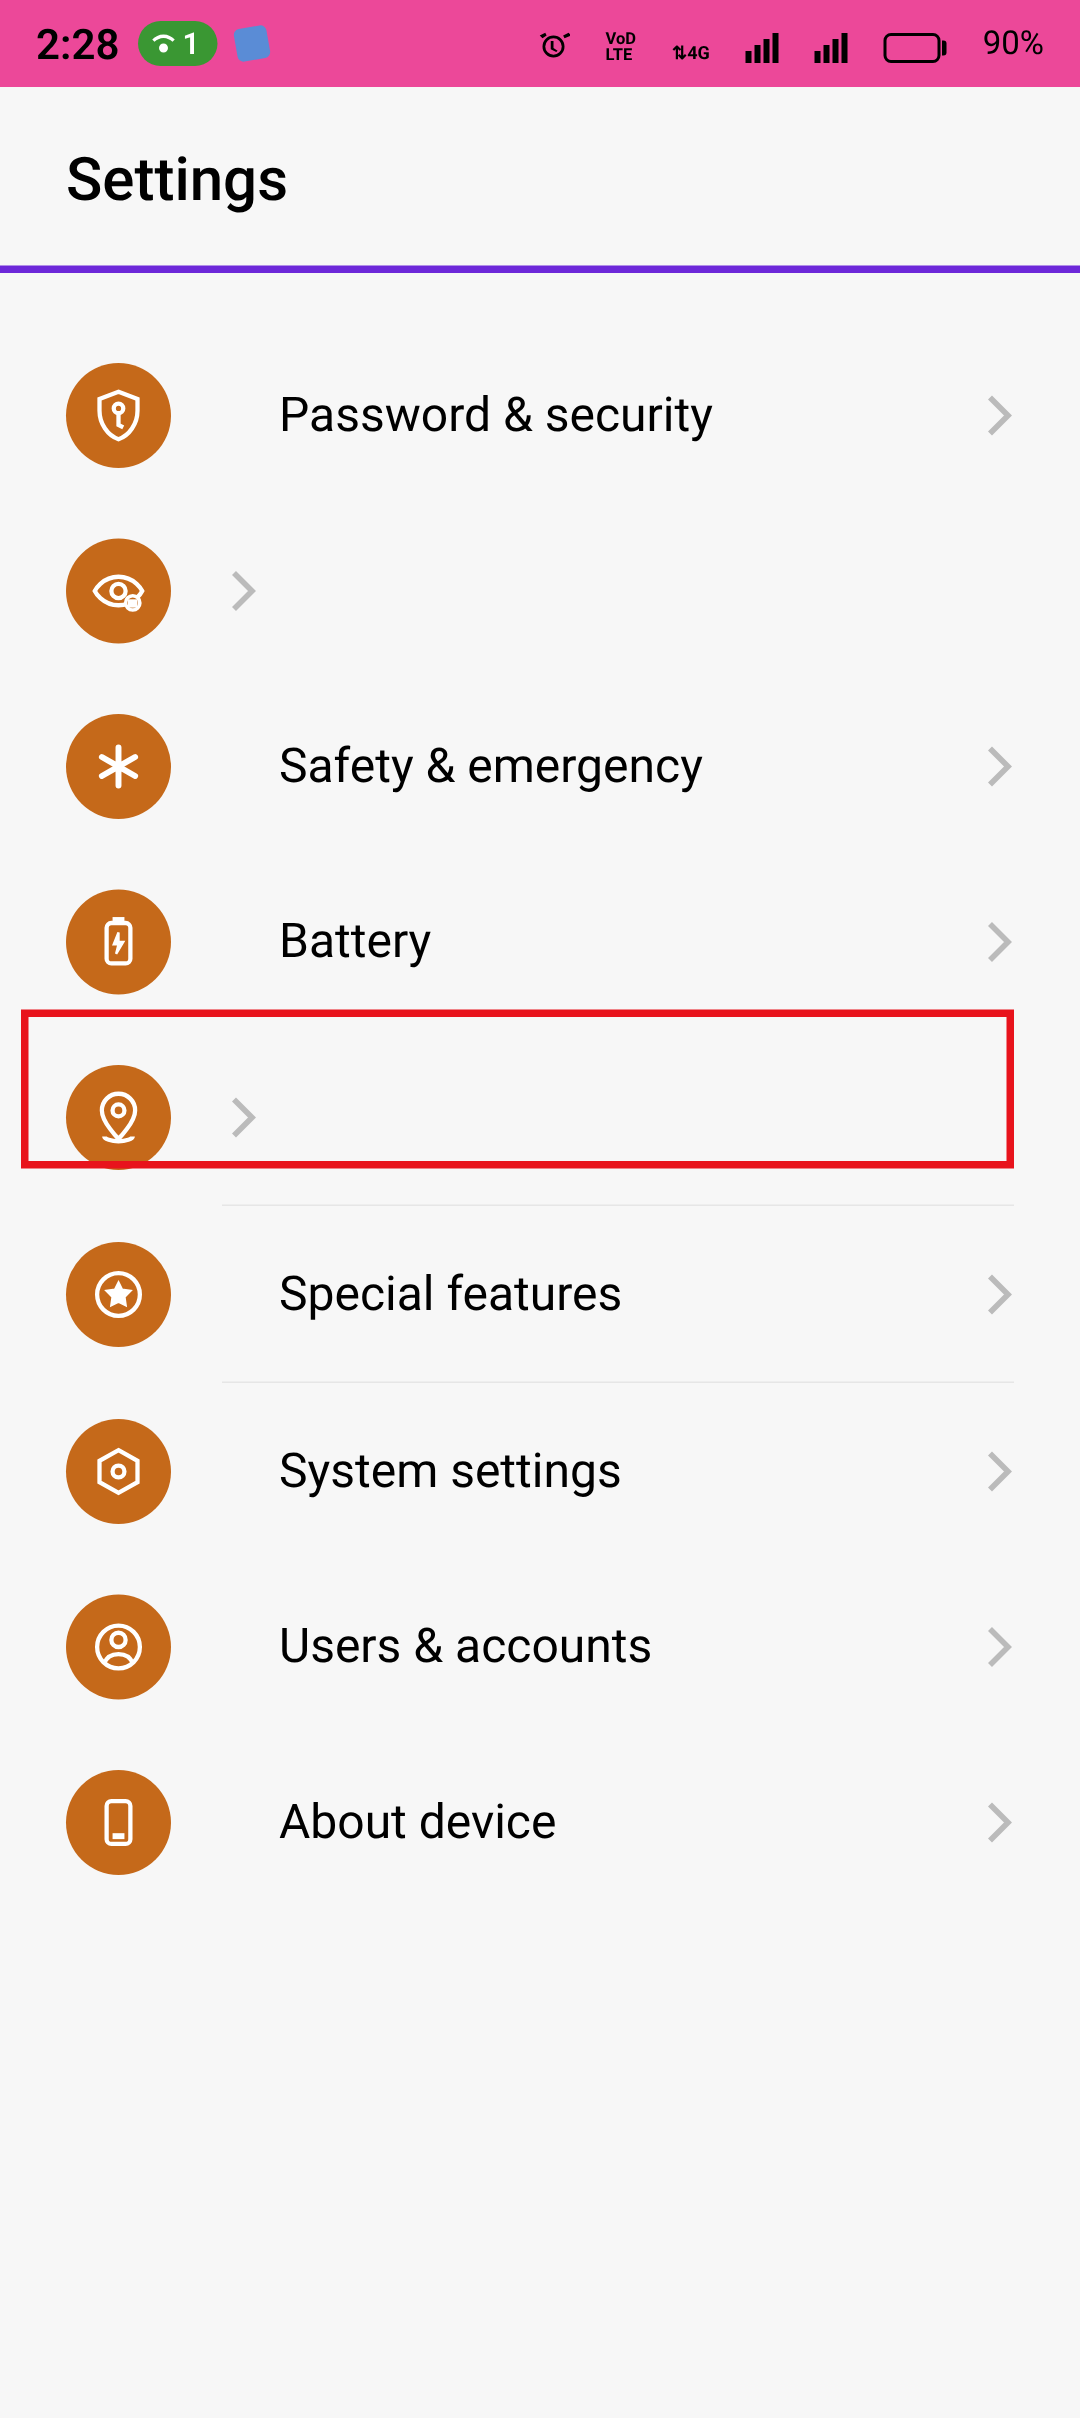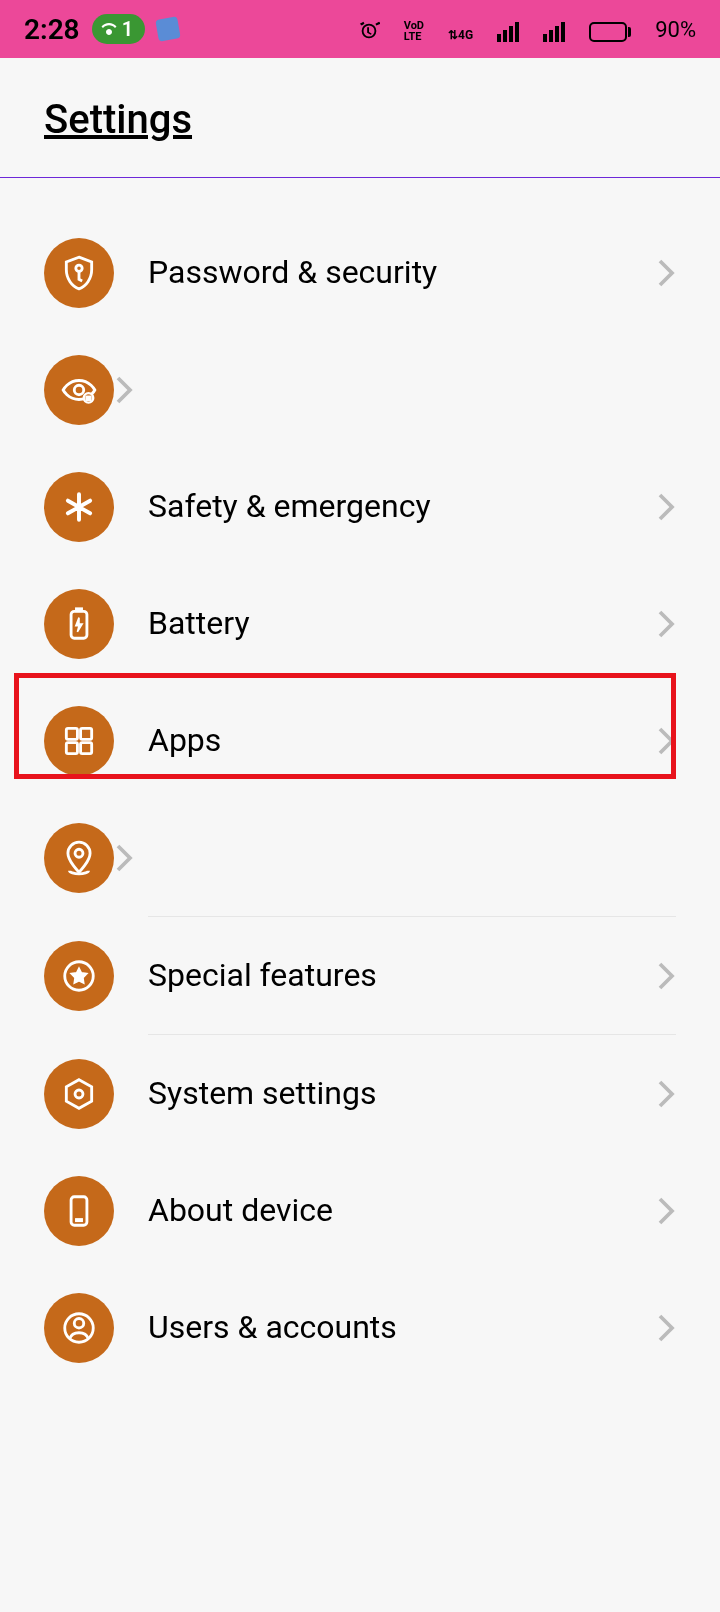--- a/index.html
+++ b/index.html
@@ -59,37 +59,37 @@
       align-items: flex-end;
       gap: 24px;
       font-size: 22px;
       color: #000;
     }
     .battery-pct {
       font-weight: 400;
     }
     .header {
       padding: 38px 44px 34px 44px;
-      border-bottom: 1px solid #6d28d9;
-      text-decoration: underline;
+      border-bottom: 5px solid #6d28d9;
     }
     .header-title {
       font-size: 40px;
       font-weight: 500;
       color: #000;
     }
     .settings-list {
       padding-top: 36px;
     }
     .settings-item {
       display: flex;
       align-items: center;
       padding: 0 44px;
       min-height: 117px;
       position: relative;
+      gap: 38px;
     }
     .item-icon {
       width: 70px;
       height: 70px;
       border-radius: 50%;
       background: #c5691a;
       display: flex;
       align-items: center;
       justify-content: center;
       flex-shrink: 0;
@@ -270,34 +270,20 @@
           <rect x="10" y="2" width="4" height="2" fill="#fff"></rect>
           <path fill="#fff" d="M12 8l-2 5h2l-1 4 3-5h-2z"></path>
         </svg>
     </div>
     <div class="item-label">Battery</div>
     <div class="item-chevron"><svg viewBox="0 0 12 20">
           <path fill="none" stroke="#bbb" stroke-width="2.5" d="M2 2l8 8-8 8"></path>
         </svg></div>
   </div>
 
-  <div class="settings-item">
-    <div class="item-icon">
-      <svg viewBox="0 0 24 24">
-          <rect x="4" y="4" width="7" height="7" rx="1" fill="none" stroke="#fff" stroke-width="1.8"></rect>
-          <rect x="13" y="4" width="7" height="7" rx="1" fill="none" stroke="#fff" stroke-width="1.8"></rect>
-          <rect x="4" y="13" width="7" height="7" rx="1" fill="none" stroke="#fff" stroke-width="1.8"></rect>
-          <rect x="13" y="13" width="7" height="7" rx="1" fill="none" stroke="#fff" stroke-width="1.8"></rect>
-        </svg>
-    </div>
-    <div class="item-label">Apps</div>
-    <div class="item-chevron"><svg viewBox="0 0 12 20">
-          <path fill="none" stroke="#bbb" stroke-width="2.5" d="M2 2l8 8-8 8"></path>
-        </svg></div>
-  </div>
 
   <div class="settings-item">
     <div class="item-icon">
       <svg viewBox="0 0 24 24">
           <path fill="none" stroke="#fff" stroke-width="1.8" d="M12 2a7 7 0 0 0-7 7c0 5 7 12 7 12s7-7 7-12a7 7 0 0 0-7-7z"></path>
           <circle cx="12" cy="9" r="2.5" fill="none" stroke="#fff" stroke-width="1.8"></circle>
           <path fill="none" stroke="#fff" stroke-width="1.8" d="M6 20c0 1 3 2 6 2s6-1 6-2"></path>
         </svg>
     </div>
     <div class="item-chevron"><svg viewBox="0 0 12 20">
@@ -332,39 +318,39 @@
     </div>
     <div class="item-label">System settings</div>
     <div class="item-chevron"><svg viewBox="0 0 12 20">
           <path fill="none" stroke="#bbb" stroke-width="2.5" d="M2 2l8 8-8 8"></path>
         </svg></div>
   </div>
 
   <div class="settings-item">
     <div class="item-icon">
       <svg viewBox="0 0 24 24">
-          <rect x="7" y="3" width="10" height="18" rx="2" fill="none" stroke="#fff" stroke-width="1.8"></rect>
-          <rect x="10" y="17" width="4" height="1.5" fill="#fff"></rect>
-        </svg>
-    </div>
-    <div class="item-label">About device</div>
-    <div class="item-chevron"><svg viewBox="0 0 12 20">
-          <path fill="none" stroke="#bbb" stroke-width="2.5" d="M2 2l8 8-8 8"></path>
-        </svg></div>
-  </div>
-
-  <div class="settings-item">
-    <div class="item-icon">
-      <svg viewBox="0 0 24 24">
           <circle cx="12" cy="12" r="9" fill="none" stroke="#fff" stroke-width="1.8"></circle>
           <circle cx="12" cy="9" r="3" fill="none" stroke="#fff" stroke-width="1.8"></circle>
           <path fill="none" stroke="#fff" stroke-width="1.8" d="M6 19c1-3 3-4 6-4s5 1 6 4"></path>
         </svg>
     </div>
     <div class="item-label">Users &amp; accounts</div>
     <div class="item-chevron"><svg viewBox="0 0 12 20">
           <path fill="none" stroke="#bbb" stroke-width="2.5" d="M2 2l8 8-8 8"></path>
         </svg></div>
   </div>
 
+  <div class="settings-item">
+    <div class="item-icon">
+      <svg viewBox="0 0 24 24">
+          <rect x="7" y="3" width="10" height="18" rx="2" fill="none" stroke="#fff" stroke-width="1.8"></rect>
+          <rect x="10" y="17" width="4" height="1.5" fill="#fff"></rect>
+        </svg>
+    </div>
+    <div class="item-label">About device</div>
+    <div class="item-chevron"><svg viewBox="0 0 12 20">
+          <path fill="none" stroke="#bbb" stroke-width="2.5" d="M2 2l8 8-8 8"></path>
+        </svg></div>
+  </div>
+
 </div>
 
 <div class="highlight-box"></div>
 
 </body></html>

